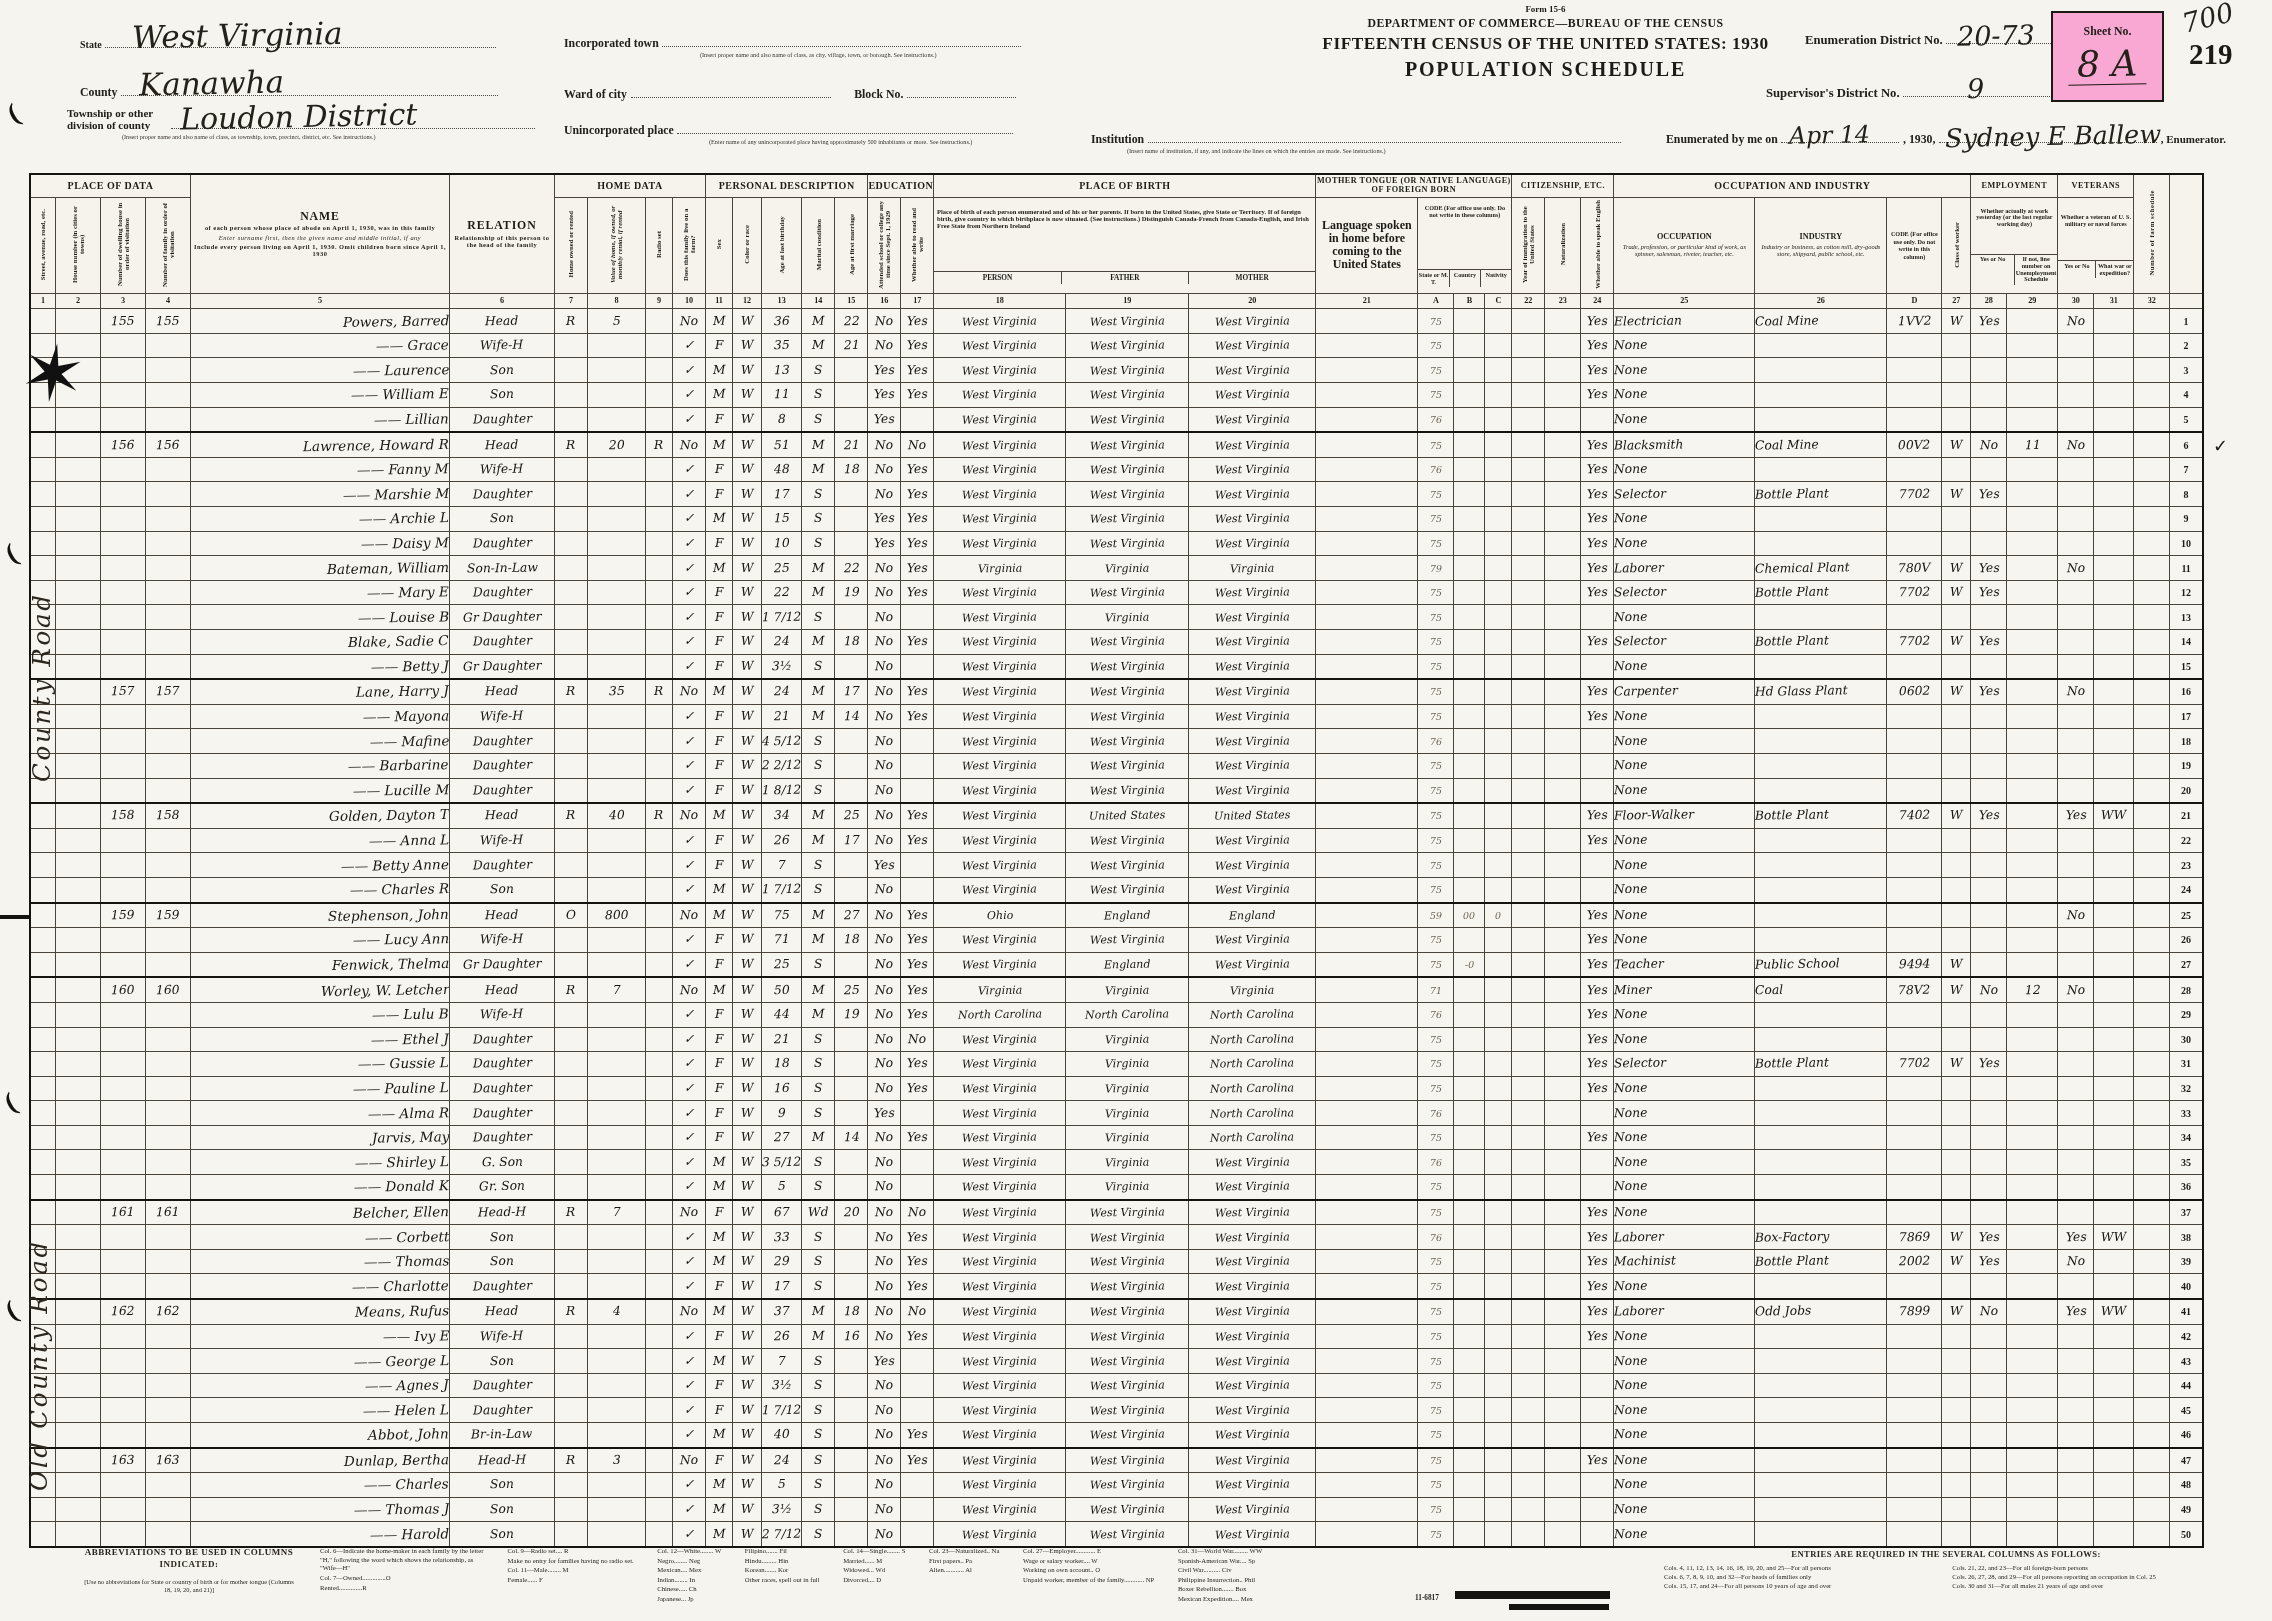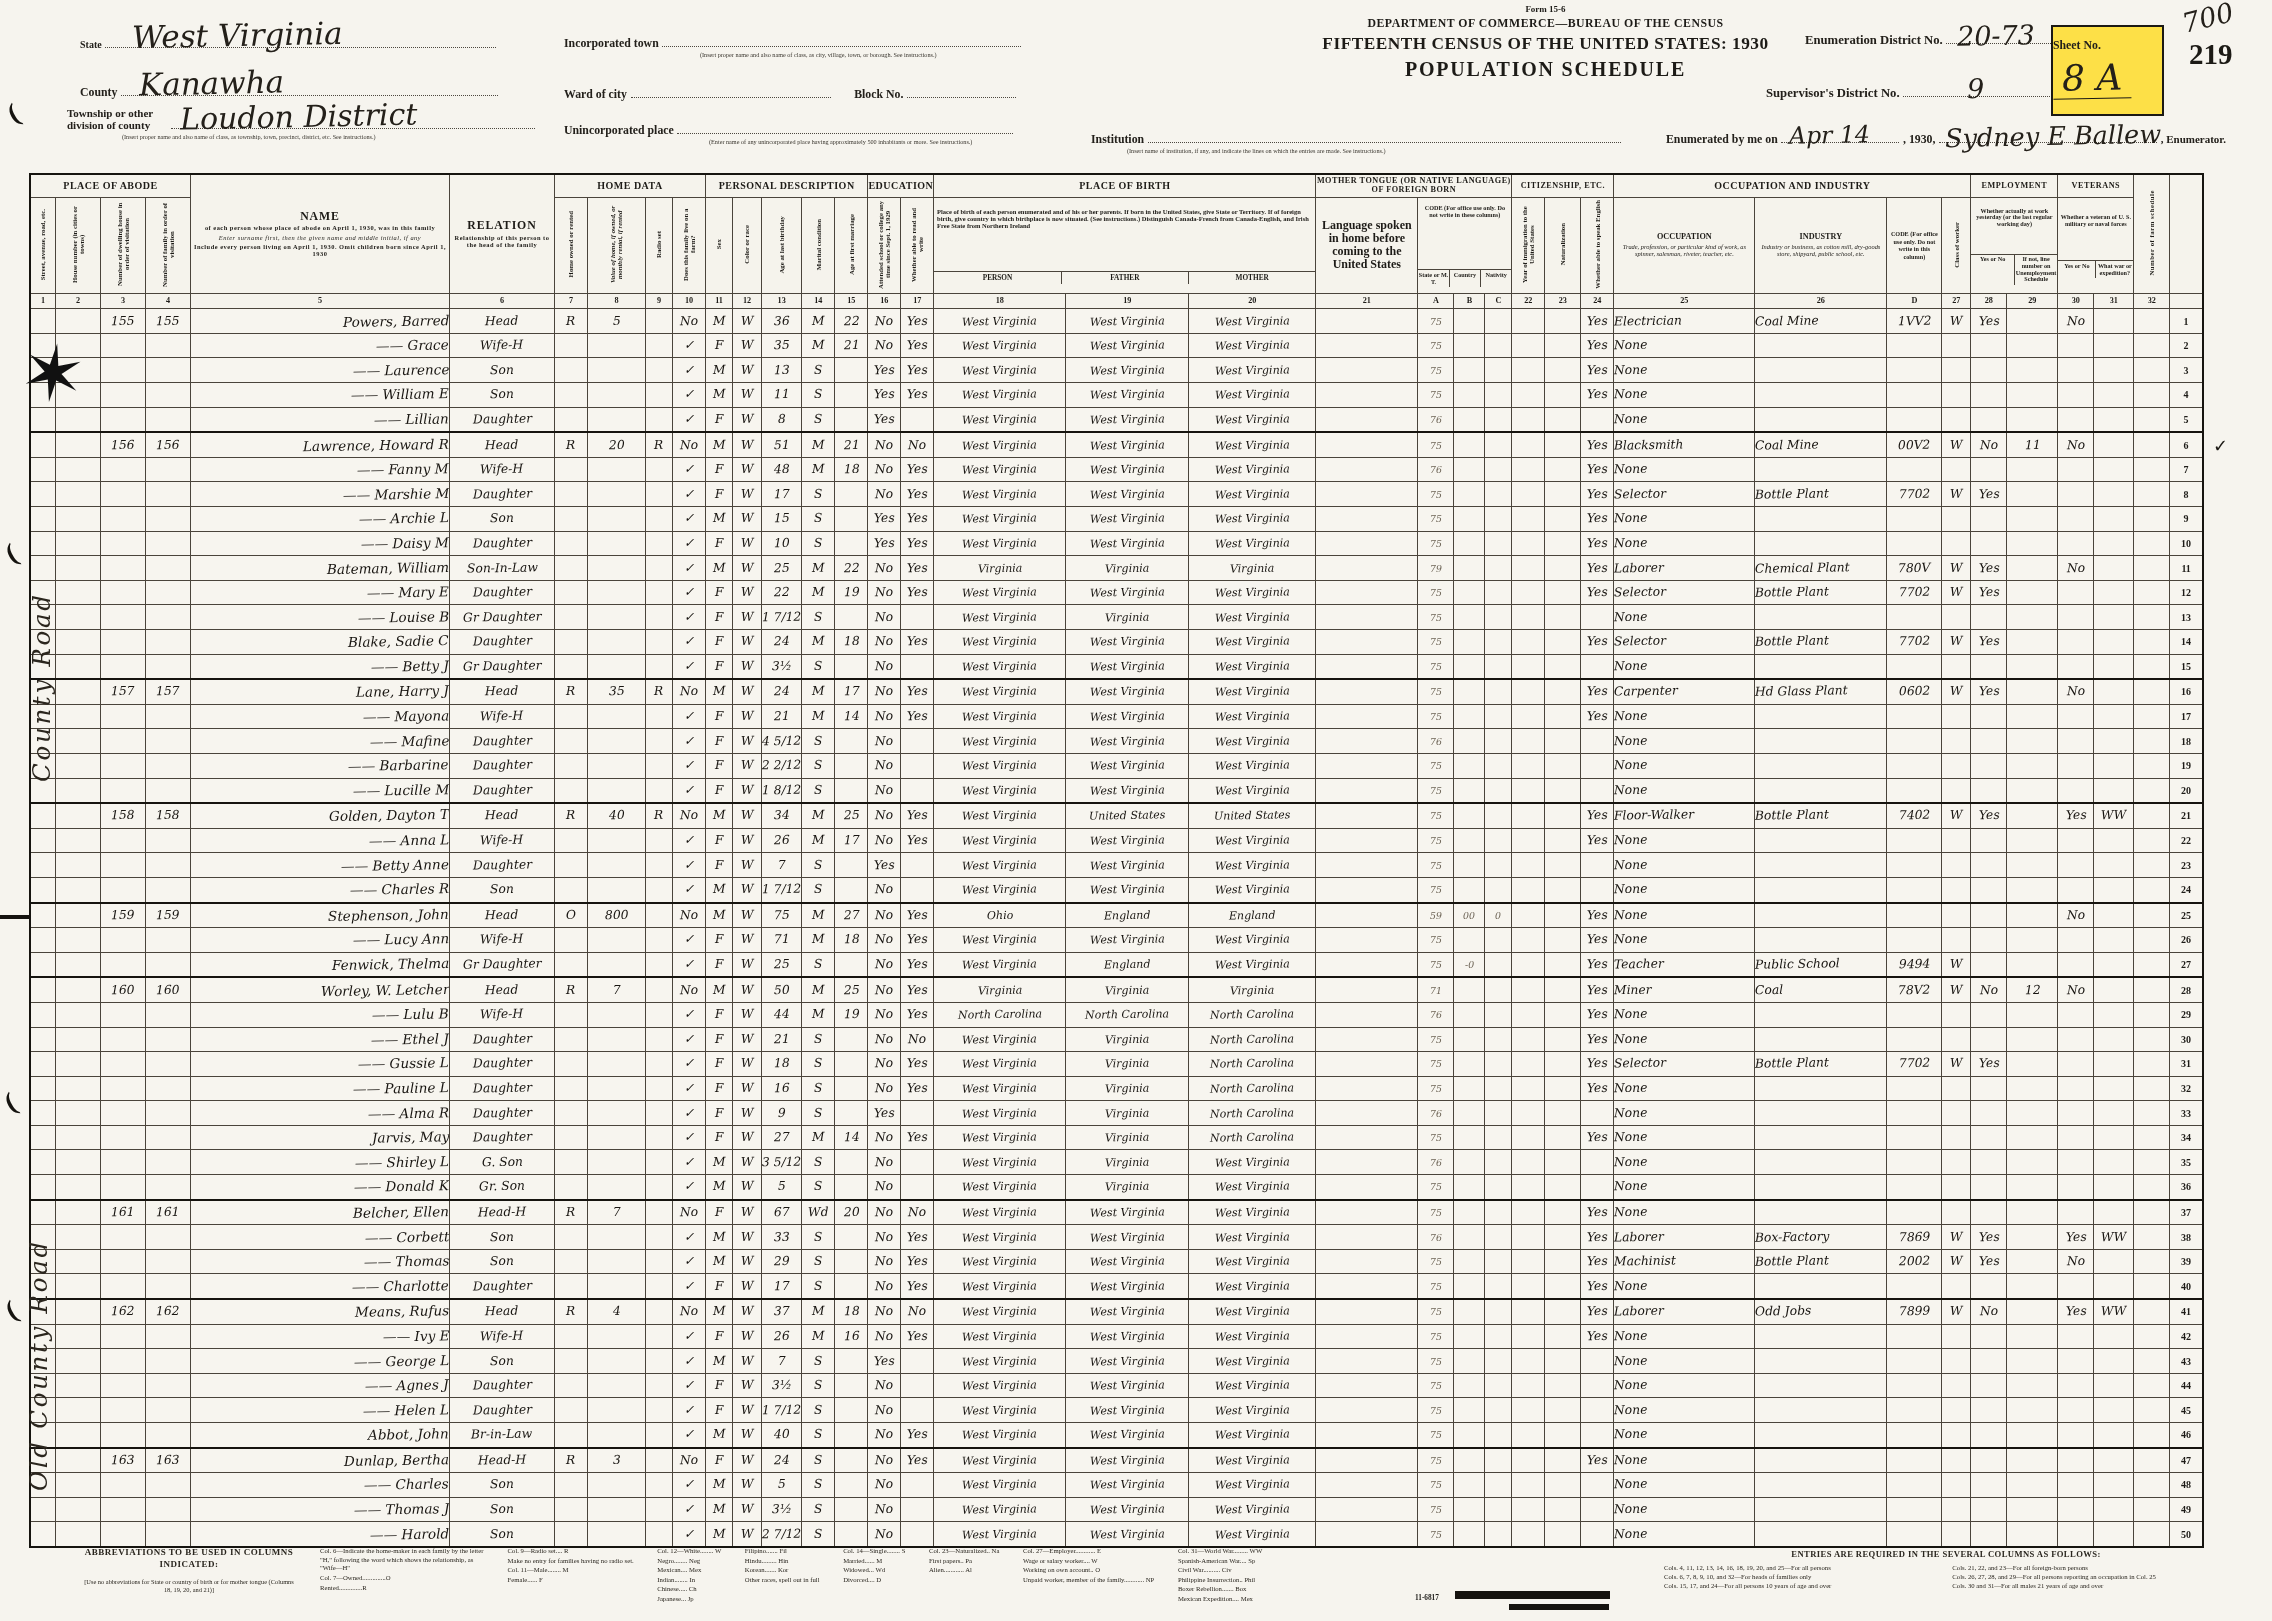--- a/index.html
+++ b/index.html
@@ -10,21 +10,21 @@
     color:#1d1b17;
   }
   .paper{position:absolute;inset:0;background:#f6f4ee;}
   
   .plabel{font-family:"Liberation Serif",serif;font-weight:bold;color:#23201b;}
   .pnote{font-family:"Liberation Serif",serif;font-size:7.3px;color:#3a362f;}
   .fill{display:inline-block;border-bottom:1.5px dotted #4c473f;vertical-align:baseline;position:relative;}
   .hwl{font-family:"DejaVu Serif",serif;font-style:italic;color:#24201a;display:inline-block;transform:rotate(-1.2deg);}
   .abs{position:absolute;}
   .title-block{position:absolute;left:1273px;top:3.6px;width:545px;text-align:center;}
-  .sheet-box{position:absolute;left:2051px;top:25px;width:109px;height:87px;border:2.7px solid #1b1914;background:#fde047;}
+  .sheet-box{position:absolute;left:2051px;top:11px;width:109px;height:87px;border:2.7px solid #1b1914;text-align:center;background:#f9a8d4;}
   
   table.census{border-collapse:collapse;table-layout:fixed;position:absolute;top:173px;left:29px;background:#f7f5ef;}
   table.census th,table.census td{border:0.9px solid #4a443b;padding:0;overflow:hidden;}
   table.census thead th{font-weight:bold;text-align:center;vertical-align:middle;white-space:normal;line-height:1.08;background:#f5f3ec;}
   tr.band-row th{height:22px;font-size:10px;letter-spacing:0.5px;border-bottom-width:1.8px;}
   tr.detail-row th{height:93px;font-size:7.3px;padding:0.9px;}
   tr.num-row th{height:14.5px;font-size:8.2px;border-top-width:1.8px;}
   .vt{writing-mode:vertical-rl;transform:rotate(180deg);display:inline-block;max-height:89px;font-size:6.8px;font-weight:bold;line-height:1.1;white-space:normal;}
   .bigname{font-size:11.8px;letter-spacing:0.9px;}
   .subnote{font-size:6.4px;font-weight:bold;display:block;margin-top:2.7px;padding:0 2.7px;}
@@ -174,21 +174,21 @@
       <col style="width: 29px;">
       <col style="width: 36px;">
       <col style="width: 51px;">
       <col style="width: 36px;">
       <col style="width: 40px;">
       <col style="width: 36px;">
       <col style="width: 33px;">
     </colgroup>
   <thead>
     <tr class="band-row">
-      <th colspan="4" class="h-fam">PLACE OF ABODE</th>
+      <th colspan="4" class="h-fam">PLACE OF DATA</th>
       <th rowspan="2" class="h-name">
         <span class="bigname">NAME</span>
         <span class="subnote">of each person whose place of abode on April 1, 1930, was in this family</span>
         <span class="subnote it">Enter surname first, then the given name and middle initial, if any</span>
         <span class="subnote">Include every person living on April 1, 1930.  Omit children born since April 1, 1930</span>
       </th>
       <th rowspan="2" class="h-rel">
         <span class="bigname">RELATION</span>
         <span class="subnote">Relationship of this person to the head of the family</span>
       </th>

